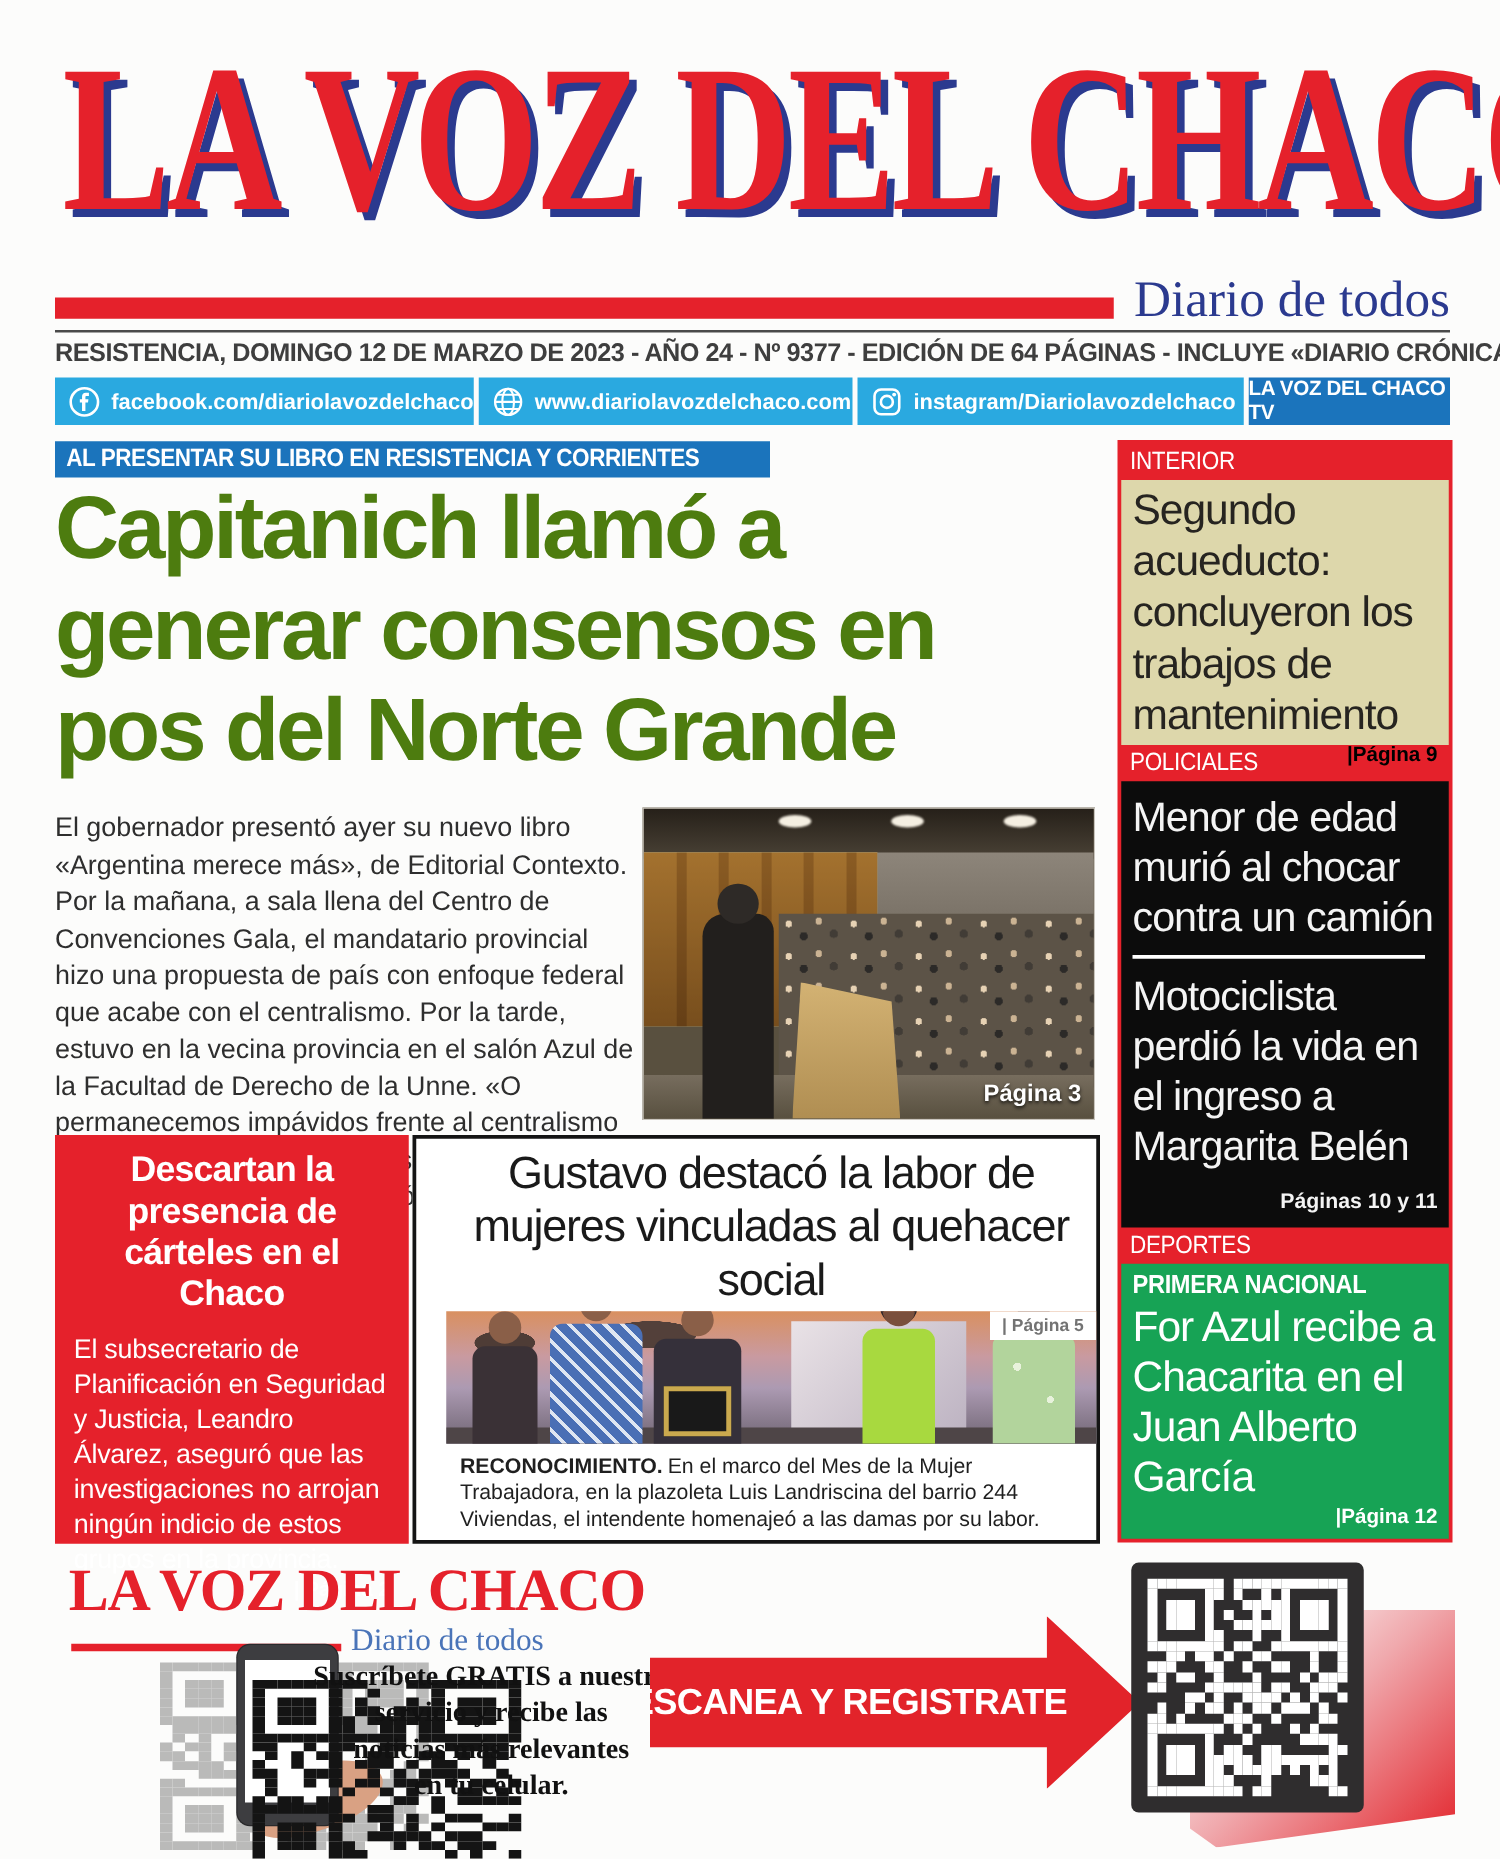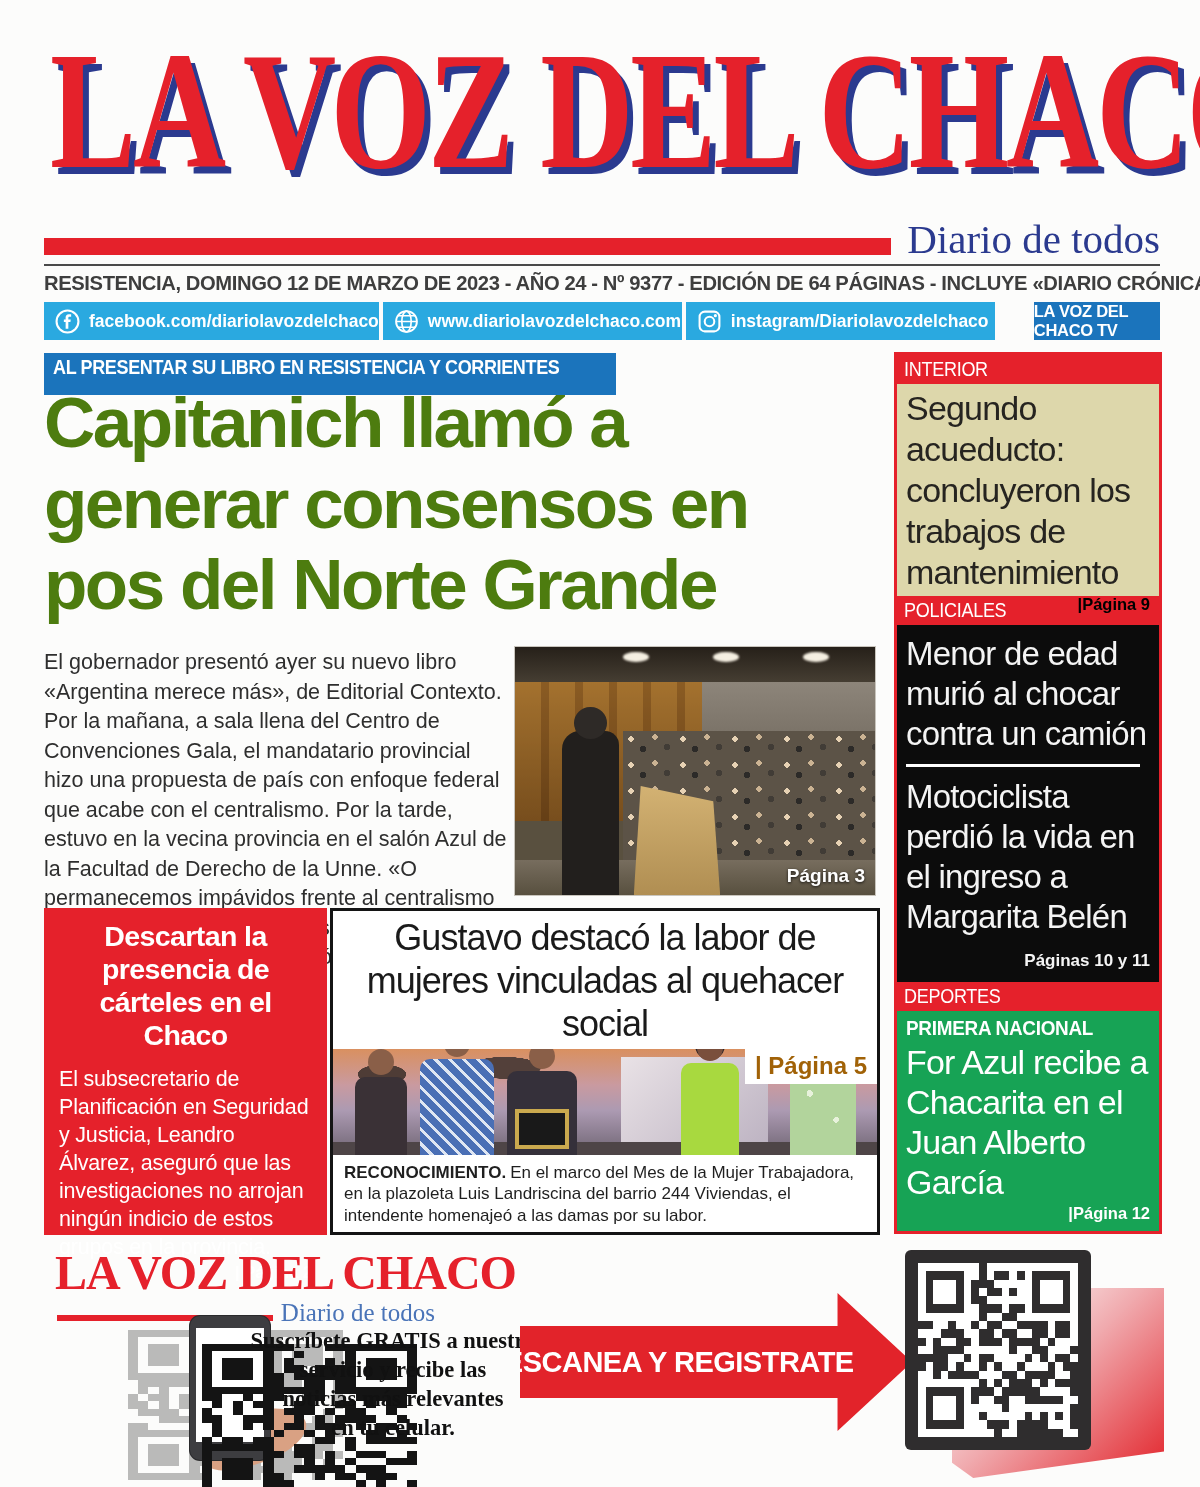--- a/index.html
+++ b/index.html
@@ -18,21 +18,21 @@
   .dateline{left:44px;top:271px;width:1130px;font-size:20.5px;font-weight:bold;color:#3e3e3e;
     letter-spacing:-0.4px;white-space:nowrap;transform:scaleX(0.985);transform-origin:left;}
 
   
   .social{left:44px;top:302px;width:1116px;height:38px;display:flex;gap:4px;}
   .soc-seg{background:#2aa9e0;color:#fff;font-weight:bold;font-size:17.5px;display:flex;align-items:center;gap:9px;padding-left:11px;}
   .soc-seg.tv{background:#1b74bc;justify-content:center;padding-left:0;font-size:16.5px;letter-spacing:-0.3px;}
   .soc-ico{width:25px;height:25px;flex:0 0 auto;}
 
   
-  .kicker{left:44px;top:353px;width:572px;height:42px;background:#1b74bc;color:#fff;
+  .kicker{left:44px;top:353px;width:572px;height:29px;background:#1b74bc;color:#fff;
     font-weight:bold;font-size:20px;line-height:29px;padding-left:9px;letter-spacing:-0.4px;box-sizing:border-box;
     white-space:nowrap;}
   .headline{left:44px;top:382px;width:845px;font-weight:bold;font-size:71px;line-height:81px;
     color:#4d7c0f;letter-spacing:-2.5px;}
   .lead-body{left:44px;top:648px;width:465px;font-size:21.5px;line-height:29.5px;color:#2e2e2e;}
 
   
   .main-photo{left:514px;top:646px;width:362px;height:250px;overflow:hidden;background:#59503f;border:1px solid #c9c5bd;box-sizing:border-box;}
   .mp-ceiling{position:absolute;left:0;top:0;width:100%;height:16%;background:linear-gradient(180deg,#262019,#4a4236);}
   .mp-light{position:absolute;top:2%;width:26px;height:10px;background:#f5efe2;border-radius:50%;filter:blur(1px);}
@@ -68,39 +68,39 @@
   .sb-page{text-align:right;font-weight:bold;font-size:16.5px;margin-top:2px;}
   .sb-black .sb-page{font-size:17px;margin-top:14px;}
 
   
   .redbox{left:44px;top:908px;width:283px;height:327px;background:#e5212b;color:#fff;box-sizing:border-box;padding:12px 15px 8px;}
   .redbox .rb-title{font-weight:bold;font-size:28.5px;line-height:33px;text-align:center;letter-spacing:-0.6px;}
   .redbox .rb-body{font-size:21.5px;line-height:28px;margin-top:13px;letter-spacing:-0.2px;}
   .redbox .rb-page{text-align:right;font-weight:bold;font-size:16.5px;margin-top:2px;}
 
   
-  .gbox{left:330px;top:908px;width:550px;height:327px;background:#fff;border:3px solid #141414;box-sizing:border-box;display:flex;flex-direction:column;}
+  .gbox{left:330px;top:908px;width:550px;height:327px;background:#fff;border:3px solid #141414;box-sizing:border-box;display:flex;flex-direction:column;padding-left:24px;}
   .g-head{padding:5px 12px 4px;font-size:36px;line-height:43px;color:#1a1a1a;text-align:center;letter-spacing:-1px;}
   .g-photo{flex:1;position:relative;overflow:hidden;background:linear-gradient(180deg,#d99060 0%,#c99aa0 34%,#ac9ab2 58%,#6e6472 100%);}
   .gp-trees{position:absolute;left:0;top:6%;width:45%;height:30%;
     background:radial-gradient(ellipse 40px 16px at 20% 60%,#4e3c36 60%,transparent 61%),radial-gradient(ellipse 60px 18px at 70% 40%,#53403a 60%,transparent 61%);}
   .gp-screen{position:absolute;left:53%;top:8%;width:27%;height:84%;background:linear-gradient(135deg,#e9e2e6,#bdb3c2);}
   .gp-mic{position:absolute;left:66%;top:22%;width:2px;height:60%;background:#3c3c3c;transform:rotate(8deg);}
   .gp-ground{position:absolute;left:0;bottom:0;width:100%;height:12%;background:#4e4547;}
   .fig{position:absolute;bottom:0;}
   .fig .head{width:26px;height:26px;border-radius:50%;background:#8a5f48;margin:0 auto 2px;}
   .fig .torso{border-radius:10px 10px 0 0;}
   .f1 .torso{width:52px;height:78px;background:#3a3136;}
   .f2 .torso{width:74px;height:96px;background:repeating-linear-gradient(45deg,#4a6fb5 0 7px,#dfe6f2 7px 10px);}
   .f3 .torso{width:70px;height:84px;background:#35303a;}
   .f3 .frame{position:absolute;left:8px;bottom:6px;width:54px;height:40px;background:#191919;border:4px solid #caa94e;box-sizing:border-box;}
   .f4 .torso{width:58px;height:92px;background:#a8d93f;}
   .f4 .head{background:#7a4f3c;box-shadow:0 -3px 0 2px #2c2428;}
   .f5 .torso{width:66px;height:88px;background:radial-gradient(circle 8px at 30% 30%,#e8f2dc 40%,transparent 41%),radial-gradient(circle 7px at 70% 60%,#e8f2dc 40%,transparent 41%),#b2d49c;}
-  .g-pagelabel{position:absolute;right:0;top:0;background:#fff;color:#a16207;font-weight:bold;font-size:24px;padding:3px 10px 4px;}
+  .g-pagelabel{position:absolute;right:0;top:0;background:#fff;color:#737373;font-weight:bold;font-size:14px;padding:3px 10px 4px;}
   .g-caption{padding:7px 11px 6px;font-size:17px;line-height:21.5px;color:#1f1f1f;}
   .g-caption b{margin-right:4px;}
 
   
   .f-logo-row{left:55px;top:1248px;width:380px;}
   .f-logo{font-family:"Liberation Serif",serif;font-weight:bold;color:#e5212b;font-size:48px;letter-spacing:-1px;white-space:nowrap;line-height:1.05;}
   .f-tag-row{display:flex;align-items:flex-end;margin-top:2px;}
   .f-underline{flex:1;height:6px;background:#e5212b;margin:0 8px 4px 2px;}
   .f-tagline{font-family:"Liberation Serif",serif;font-size:25px;color:#4a74b8;white-space:nowrap;line-height:1;}
 
@@ -160,21 +160,21 @@
     <span>www.diariolavozdelchaco.com</span>
   </div>
   <div class="soc-seg" style="flex:0 0 298px;">
     <svg class="soc-ico" viewBox="0 0 24 24">
       <rect x="2.5" y="2.5" width="19" height="19" rx="5" fill="none" stroke="#fff" stroke-width="2"></rect>
       <circle cx="12" cy="12" r="4.6" fill="none" stroke="#fff" stroke-width="2"></circle>
       <circle cx="17.6" cy="6.4" r="1.5" fill="#fff"></circle>
     </svg>
     <span>instagram/Diariolavozdelchaco</span>
   </div>
-  <div class="soc-seg tv" style="flex:1;margin-left:35px;">
+  <div class="soc-seg tv" style="flex:1;">
     <span>LA VOZ DEL CHACO TV</span>
   </div>
 </div>
 
 <div class="abs kicker">
   <span class="cond">AL PRESENTAR SU LIBRO EN RESISTENCIA Y CORRIENTES</span>
 </div>
 <div class="abs headline">
   <div>Capitanich llamó a</div>
   <div>generar consensos en</div>

